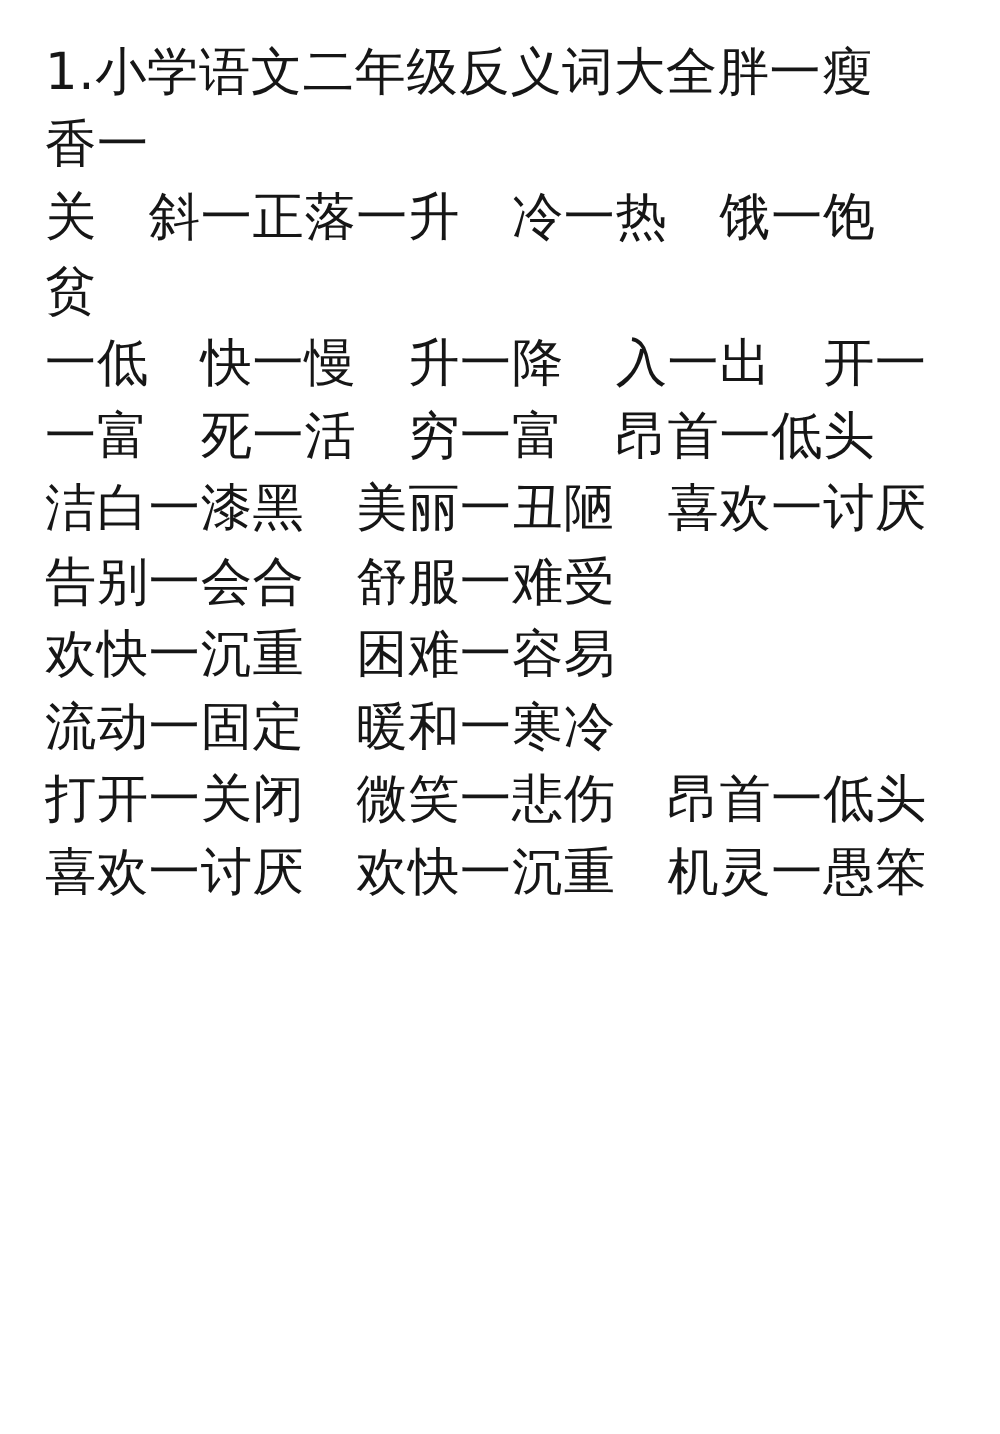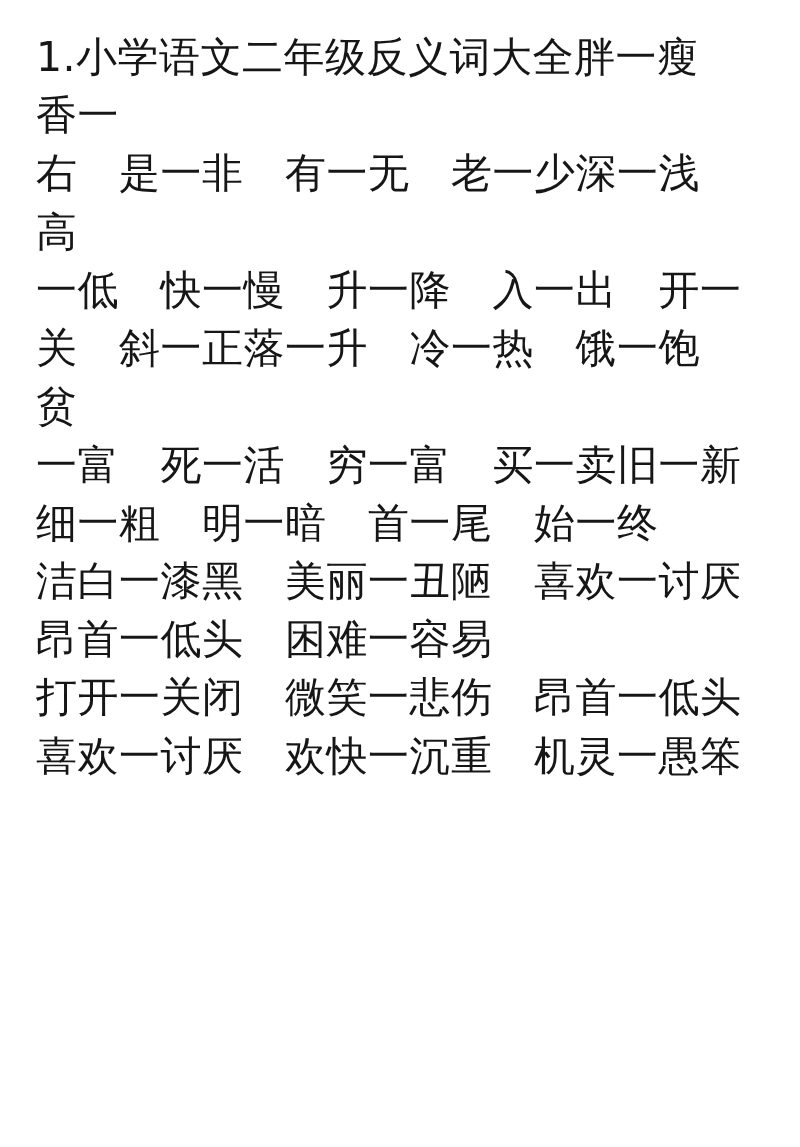--- a/index.html
+++ b/index.html
@@ -32,24 +32,24 @@
   .line {
     white-space: pre-wrap;
   }
 </style>
 </head>
 <body>
 
 <div class="page">
   <div class="doc-body">
     <div class="line">1.小学语文二年级反义词大全胖一瘦　香一</div>
-    <div class="line">右　是一非　有一无　老一少深一浅　高</div>
+    <div class="line">关　斜一正落一升　冷一热　饿一饱　贫</div>
     <div class="line">一低　快一慢　升一降　入一出　开一</div>
-    <div class="line">关　斜一正落一升　冷一热　饿一饱　贫</div>
-    <div class="line">一富　死一活　穷一富　买一卖旧一新</div>
-    <div class="line">细一粗　明一暗　首一尾　始一终</div>
+    <div class="line">一富　死一活　穷一富　昂首一低头</div>
     <div class="line">洁白一漆黑　美丽一丑陋　喜欢一讨厌</div>
-    <div class="line">昂首一低头　困难一容易</div>
+    <div class="line">告别一会合　舒服一难受</div>
+    <div class="line">欢快一沉重　困难一容易</div>
+    <div class="line">流动一固定　暖和一寒冷</div>
     <div class="line">打开一关闭　微笑一悲伤　昂首一低头</div>
     <div class="line">喜欢一讨厌　欢快一沉重　机灵一愚笨</div>
 
   </div>
 </div>
 
 </body></html>

